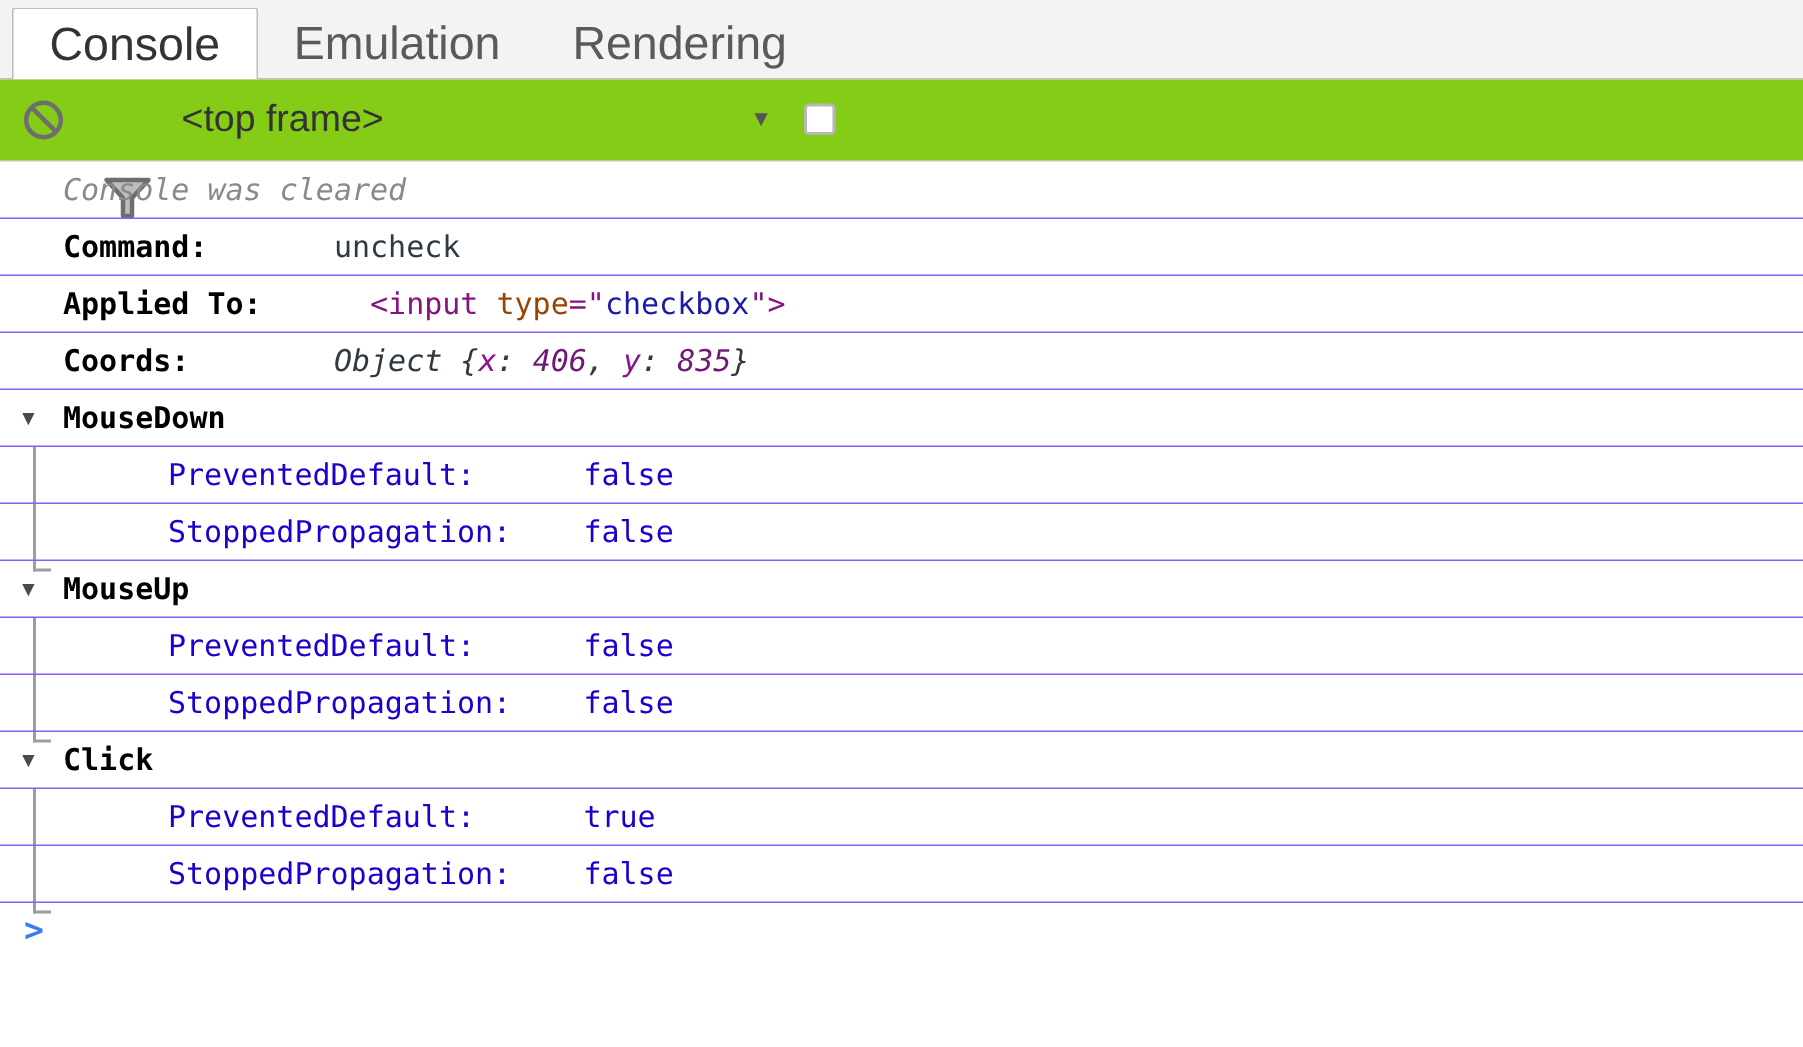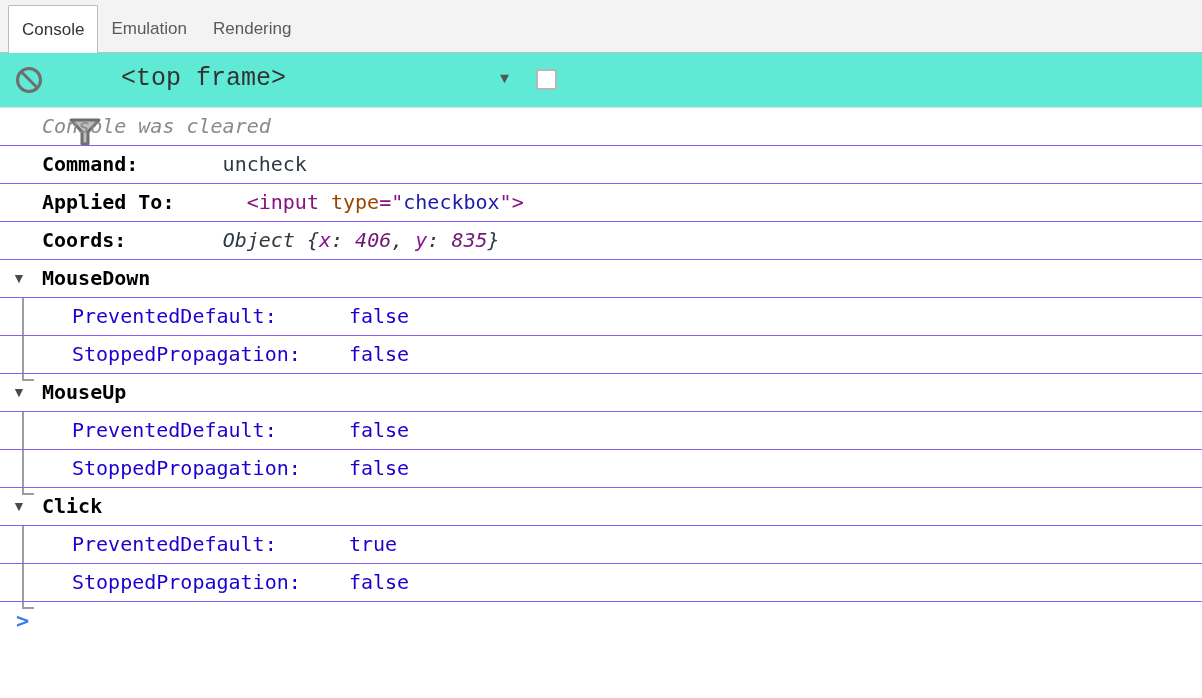--- a/index.html
+++ b/index.html
@@ -1,45 +1,45 @@
 <!DOCTYPE html>
 <html><head>
 <meta charset="utf-8">
 <style>
   html,body{margin:0;padding:0;background:#fff;}
   body{width:1202px;height:698px;overflow:hidden;font-family:"Liberation Sans",sans-serif;position:relative;}
 
   
   .tabbar{height:53px;background:#f3f3f3;border-bottom:1px solid #c0c0c0;
           display:flex;align-items:flex-end;padding-left:8px;box-sizing:border-box;}
-  .tab{font-size:17px;color:#5a5a5a;padding:0 13px;height:46px;line-height:46px;cursor:default;}
+  .tab{font-size:31px;color:#5a5a5a;padding:0 24px;height:46px;line-height:46px;cursor:default;}
   .tab.active{background:#fff;border:1px solid #bcbcbc;border-bottom:none;color:#333;
               height:47px;line-height:47px;margin-bottom:-1px;border-radius:2px 2px 0 0;}
 
   
-  .toolbar{position:relative;height:54px;border-bottom:1px solid #e0e0e0;background:#5eead4;font-family:Liberation Mono, monospace;}
+  .toolbar{position:relative;height:54px;border-bottom:1px solid #e0e0e0;background:#84cc16;}
   .icon-clear{position:absolute;left:16px;top:14px;width:20px;height:20px;
               border:3px solid #6e6e6e;border-radius:50%;}
   .icon-clear::after{content:"";position:absolute;left:8.5px;top:-1px;width:3px;height:22px;
                      background:#6e6e6e;transform:rotate(-45deg);}
   .icon-filter{position:absolute;left:68px;top:64px;}
   .frame-select{position:absolute;left:121px;top:0;height:54px;line-height:52px;
                 font-size:25px;color:#333;}
   .dd-arrow{position:absolute;left:500px;top:0;height:54px;line-height:54px;
             font-size:15px;color:#555;}
   .checkbox{position:absolute;left:536px;top:69px;width:21px;height:21px;box-sizing:border-box;
             border:2px solid #b7b7b7;border-radius:3px;background:#fff;top:16px;}
   .pl-label{position:absolute;left:568px;top:0;height:54px;line-height:52px;
             font-size:25px;color:#4a4a4a;}
 
   
   .console{font-family:"DejaVu Sans Mono","Liberation Mono",monospace;font-size:20px;}
   .crow{position:relative;height:37px;line-height:37px;border-bottom:1px solid #8b5cf6;
         padding-left:42px;white-space:pre;}
-  .crow.child{padding-left:72px;}
+  .crow.child{padding-left:112px;}
   .crow.prompt-row{border-bottom:none;padding-left:16px;}
   .group{position:relative;}
   .guide{position:absolute;left:22px;top:38px;width:10px;height:calc(100% - 33px);
          border-left:2px solid #9e9e9e;border-bottom:2px solid #9e9e9e;pointer-events:none;}
   .disclosure{position:absolute;left:12px;top:0;font-size:14px;color:#4a4a4a;
               font-family:"Liberation Sans",sans-serif;}
   .prompt-chevron{color:#3b7cf0;font-weight:bold;font-size:22px;}
 
   
   .seg-label{color:#000000;font-weight:bold;}

